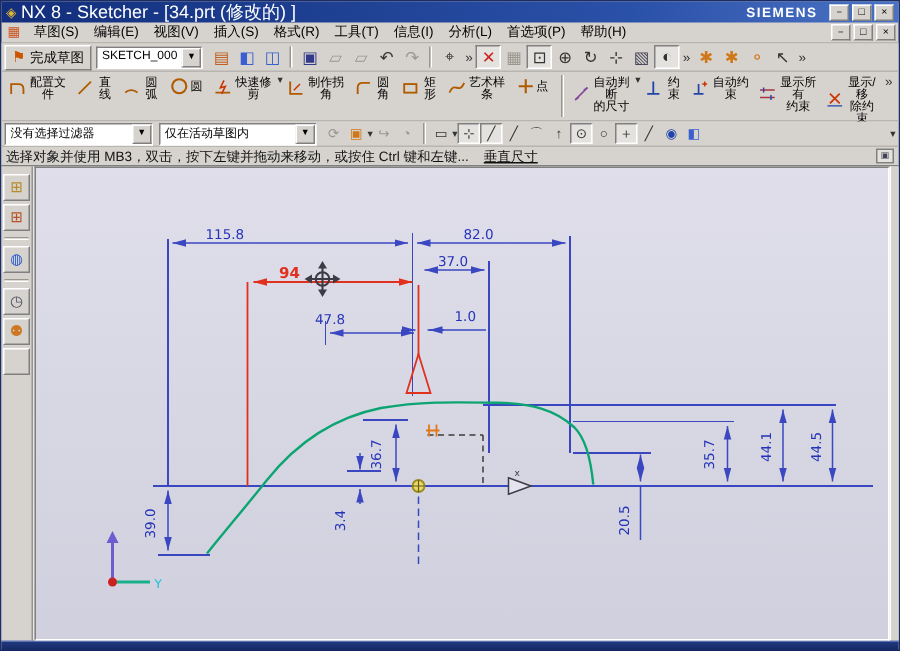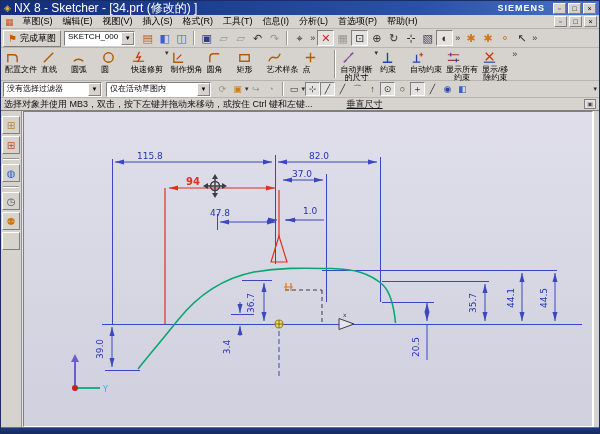--- a/index.html
+++ b/index.html
@@ -31,30 +31,30 @@
   .chev { font-size:9px; color:#333; padding:0 2px; }
   .mini { font-size:7px; color:#333; }
   .grayed { color:#9a968f !important; }
 
   .finishbtn { display:flex; align-items:center; height:17px; padding:0 4px; border:1px solid; border-color:#fff #808080 #808080 #fff; background:#d6d3ce; margin-right:3px; }
   .finishbtn .fl { color:#cc5500; margin-right:3px; font-size:10px; }
   .combo { display:flex; align-items:flex-start; height:15px; background:#fff; border:1px solid; border-color:#808080 #fff #fff #808080; margin-right:4px; }
   .combo .cval { padding:0 3px; font-size:8px; white-space:nowrap; }
   .combo .cbtn { width:13px; height:13px; background:#d6d3ce; border:1px solid; border-color:#fff #808080 #808080 #fff; font-size:6px; text-align:center; line-height:11px; }
 
-  .tool { display:flex; flex-direction:column; align-items:flex-start; padding:1px 2px 0; min-width:30px; }
+  .tool { display:flex; flex-direction:row; align-items:center; padding:1px 2px 0; min-width:30px; }
   .tool svg { width:15px; height:15px; }
   .tlabel { font-size:8px; line-height:8px; text-align:center; white-space:pre-line; margin-top:1px; color:#000; }
 
   
   .selbar { height:17px; flex:0 0 17px; }
   .selbar .ibtn { min-width:15px; height:14px; font-size:9px; }
 
   
-  .promptbar { height:13px; flex:0 0 13px; display:flex; align-items:center; background:#d6d3ce; border-bottom:1px solid #808080; padding:0 3px;gap:24px; }
+  .promptbar { height:13px; flex:0 0 13px; display:flex; align-items:center; background:#d6d3ce; border-bottom:1px solid #808080; padding:0 3px; }
   .promptbar .ptext { font-size:9px; color:#111; white-space:nowrap; overflow:hidden; }
   .promptbar .pstatus { font-size:9px; color:#111; margin-left:10px; white-space:nowrap;text-decoration:underline; }
   .promptbar .spacer { flex:1; }
   .promptbar .picon { width:12px; height:10px; border:1px solid #808080; background:#e4e2de; font-size:6px; line-height:8px; text-align:center; color:#445; }
 
   
   .main { flex:1; display:flex; background:#d6d3ce; }
   .resourcebar { width:22px; flex:0 0 22px; border-right:2px groove #e8e6e2; display:flex; flex-direction:column; align-items:center; padding-top:4px; }
   .rbtn { width:18px; height:18px; margin:1px 0; border:1px solid; border-color:#fff #808080 #808080 #fff; background:#d6d3ce; display:flex; align-items:center; justify-content:center; font-size:10px; }
   .rsep { width:16px; height:2px; border-top:1px solid #9a968f; border-bottom:1px solid #fff; margin:3px 0; }

